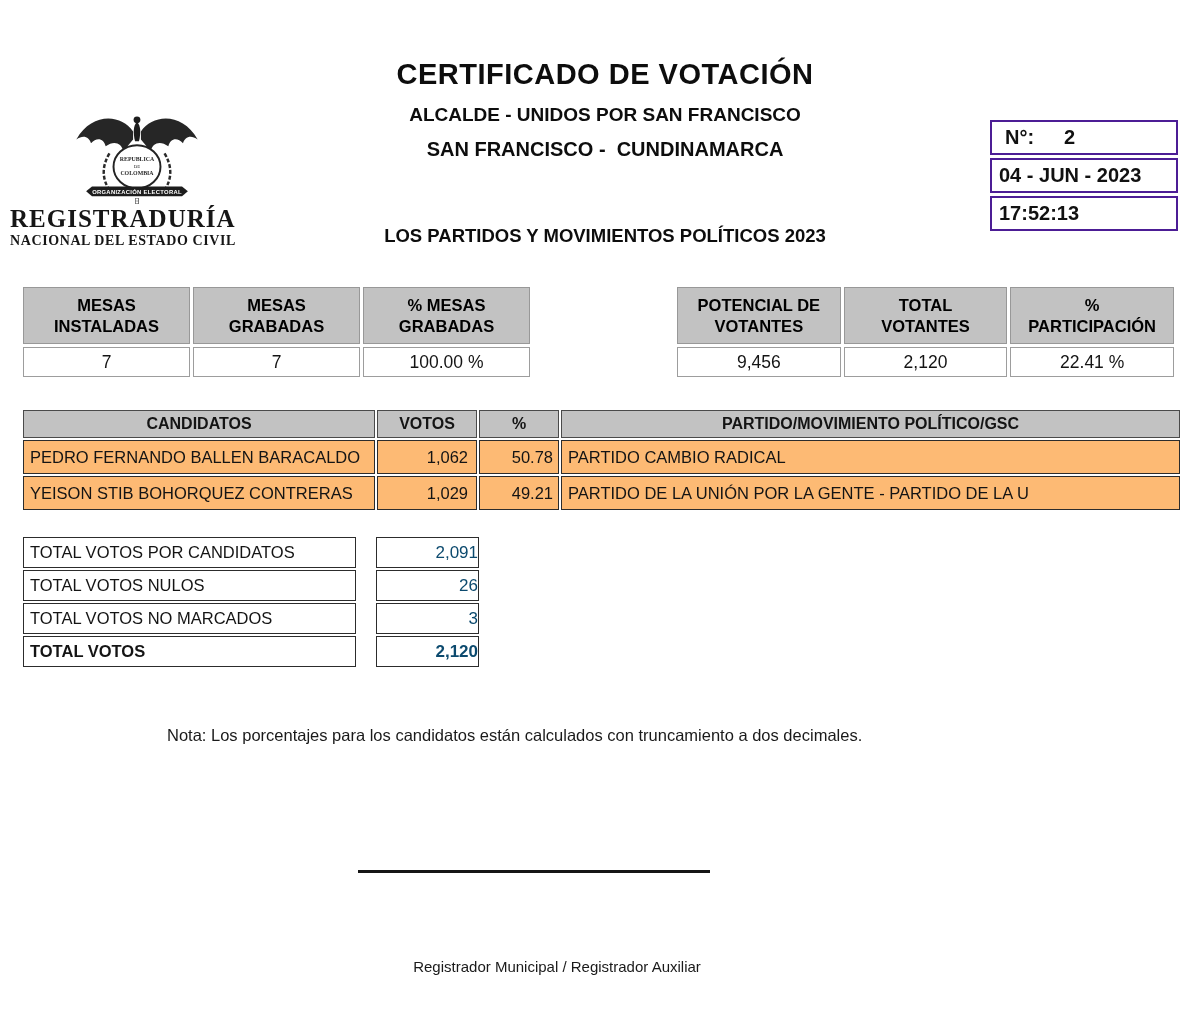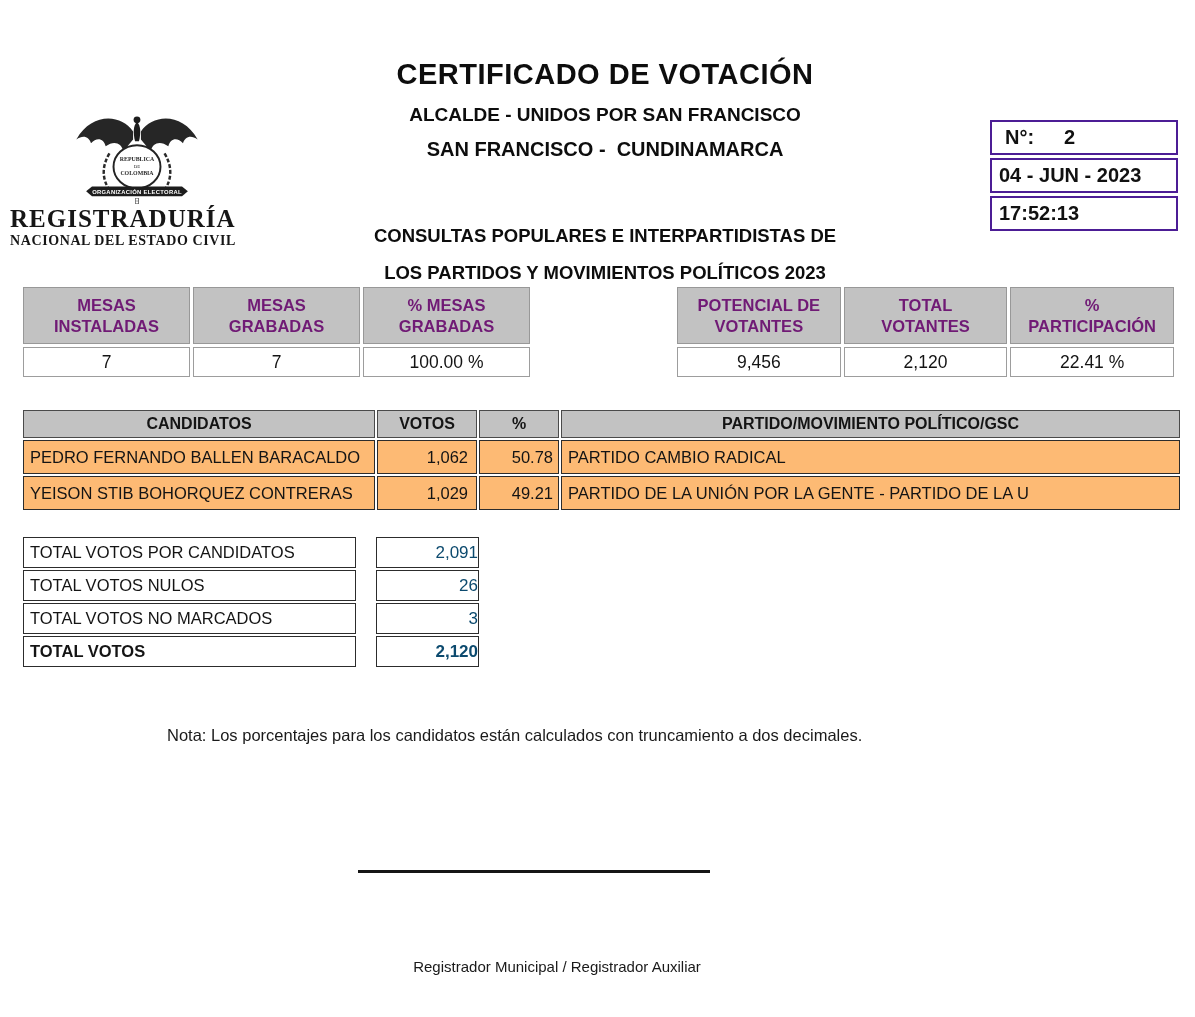--- a/index.html
+++ b/index.html
@@ -51,21 +51,21 @@
   .stats { position: absolute; }
   .stats-left { left: 23px; top: 287px; width: 507px; }
   .stats-right { left: 677px; top: 287px; width: 497px; }
   .stats-row { display: flex; gap: 3px; }
   .stats-row + .stats-row { margin-top: 3px; }
   .stats-hcell {
     flex: 1; background: #c2c2c2; border: 1px solid #989898;
     height: 57px; display: flex; flex-direction: column;
     align-items: center; justify-content: center;
     font-weight: bold; font-size: 16.5px; line-height: 21px;
-    text-align: center; color: #701a75;
+    text-align: center; color: #000000;
   }
   .stats-vcell {
     flex: 1; background: #fff; border: 1px solid #9d9d9d;
     height: 30px; display: flex; align-items: center; justify-content: center;
     font-size: 17.5px; color: #141414;
   }
 
   
   .cand-table { position: absolute; left: 23px; top: 410px; width: 1157px; }
   .cand-row { display: flex; gap: 2px; }
@@ -134,21 +134,20 @@
     <div class="logo-word2">NACIONAL DEL ESTADO CIVIL</div>
   </div>
 
   <div class="title-block">
     <div class="doc-title">CERTIFICADO DE VOTACIÓN</div>
     <div class="doc-sub1">ALCALDE - UNIDOS POR SAN FRANCISCO</div>
     <div class="doc-sub2">SAN FRANCISCO -  CUNDINAMARCA</div>
   </div>
 
   <div class="consultas">
-    <div>CONSULTAS POPULARES E INTERPARTIDISTAS DE</div>
     <div>LOS PARTIDOS Y MOVIMIENTOS POLÍTICOS 2023</div>
   </div>
 
   <div class="info-box">
     <div class="info-cell first"><span>N°:</span><span class="num-gap"></span><span>2</span></div>
     <div class="info-cell">04 - JUN - 2023</div>
     <div class="info-cell">17:52:13</div>
   </div>
 
   <div class="stats stats-left">

